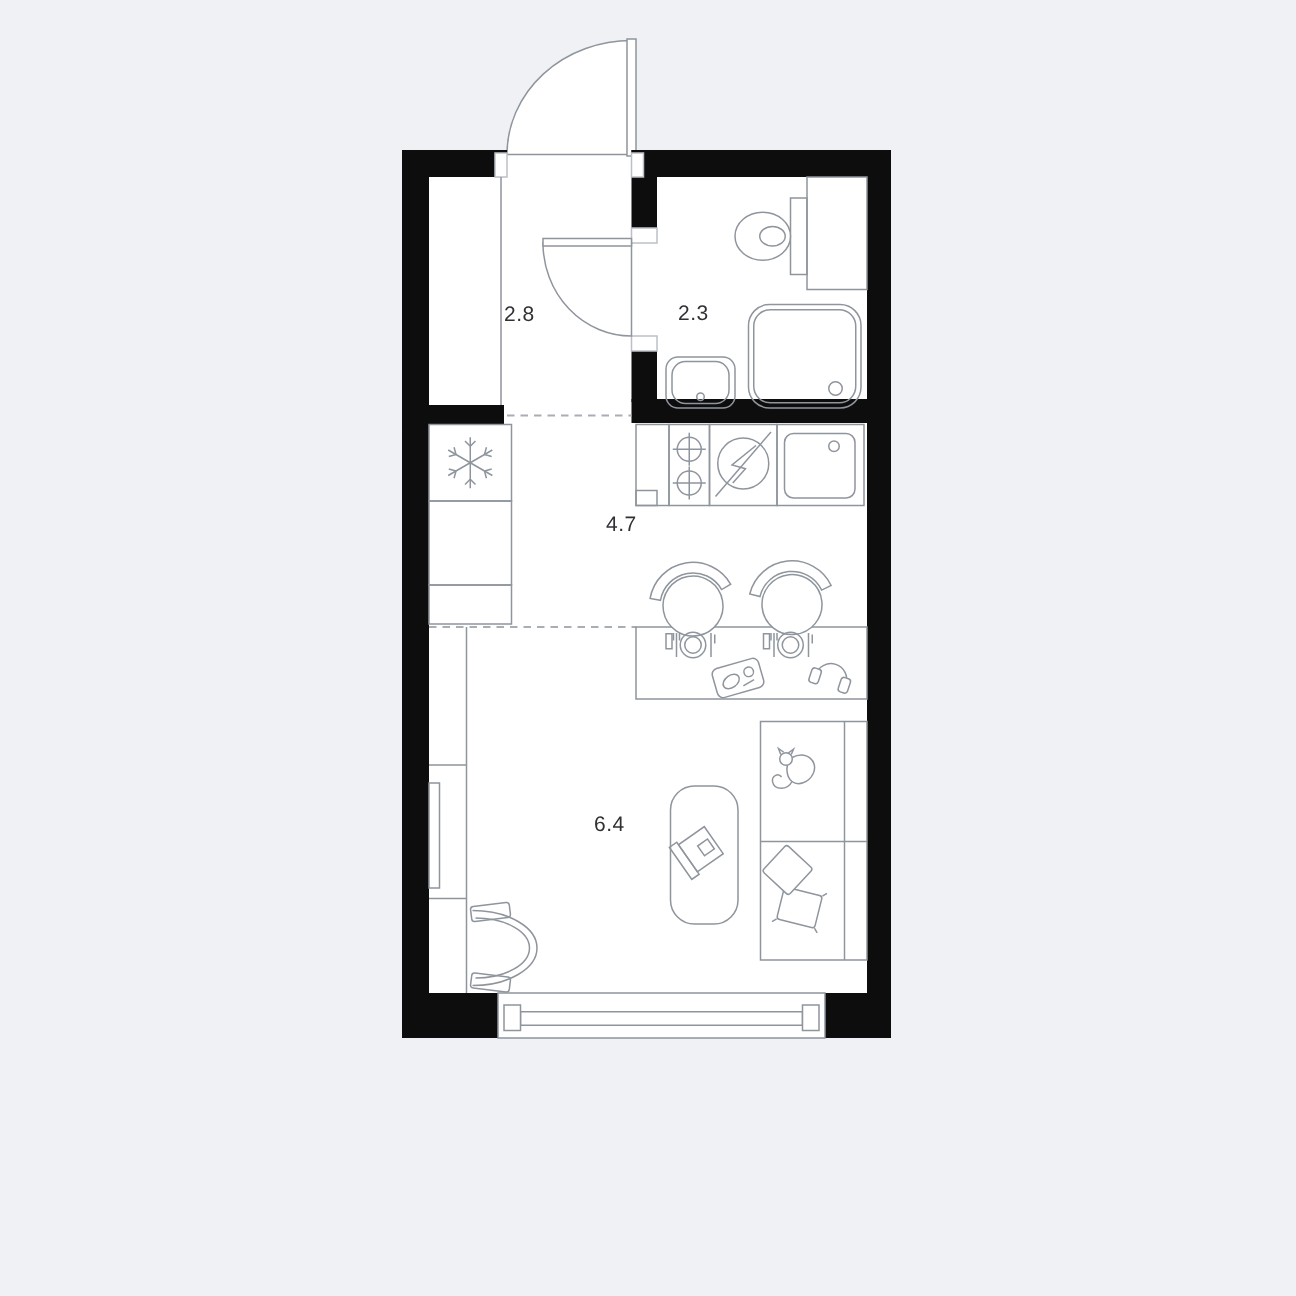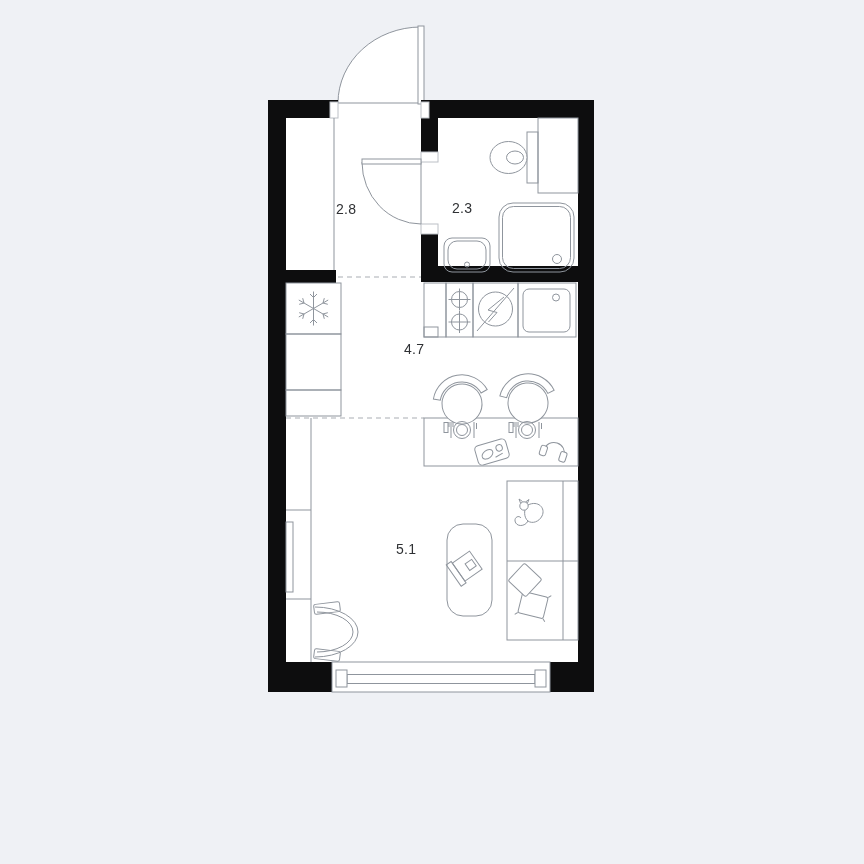--- a/index.html
+++ b/index.html
@@ -213,14 +213,14 @@
       <rect class="whf" x="332" y="662" width="218" height="30"></rect>
       <rect class="ln" x="347" y="674.5" width="188" height="9"></rect>
       <rect class="whf" x="336" y="670" width="11" height="17"></rect>
       <rect class="whf" x="535" y="670" width="11" height="17"></rect>
     </g>
   </svg>
 
   <div class="room-label" style="left:336px; top:201px;">2.8</div>
   <div class="room-label" style="left:452px; top:187px;margin-top:13px;">2.3</div>
   <div class="room-label" style="left:404px; top:341px;">4.7</div>
-  <div class="room-label" style="left:396px; top:541px;">5.1</div>
+  <div class="room-label" style="left:396px; top:541px;">6.4</div>
 </div>
 
 </body></html>

